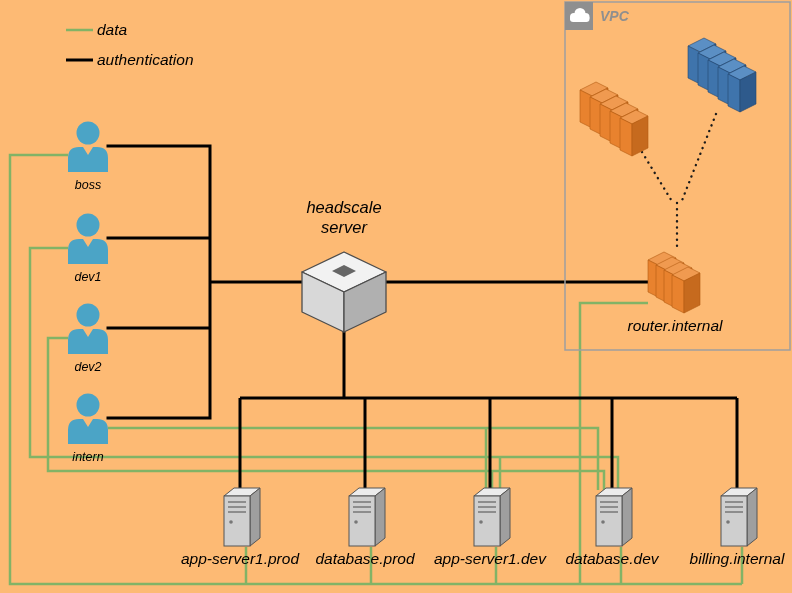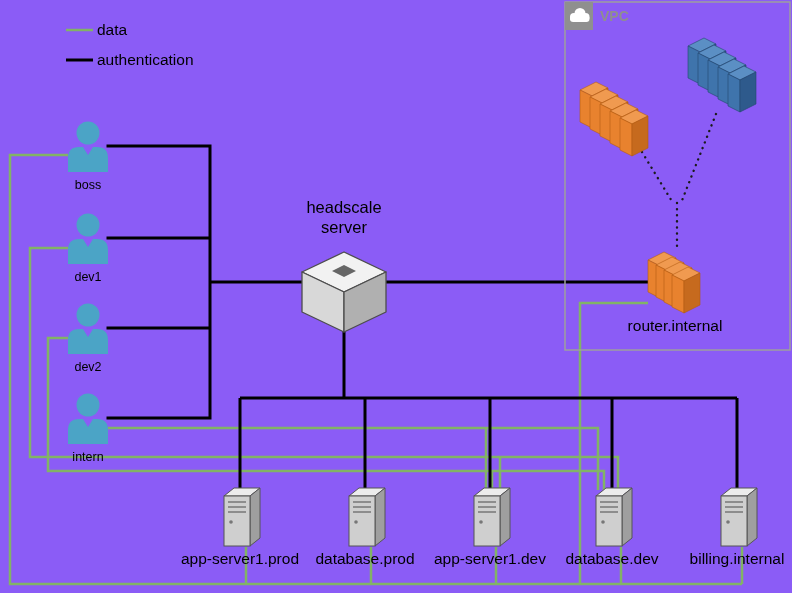--- a/index.html
+++ b/index.html
@@ -1,16 +1,16 @@
 <!DOCTYPE html>
 <html><head>
 <meta charset="utf-8">
 <style>
   html,body{margin:0;padding:0;background:#ffffff;}
-  .canvas{position:relative;width:792px;height:593px;background:#8b5cf6;overflow:hidden;}
+  .canvas{position:relative;width:792px;height:593px;background:#fdba74;overflow:hidden;font-style:italic;}
   svg text{font-family:"Liberation Sans","DejaVu Sans",sans-serif;fill:#000;}
   .lbl{font-size:15.5px;}
   .lbl-sm{font-size:12.5px;}
   .lbl-lg{font-size:16.5px;}
   .lbl-vpc{font-size:14px;fill:#8f8f8f;font-weight:bold;}
 </style>
 </head>
 <body>
 
 <div class="canvas">

